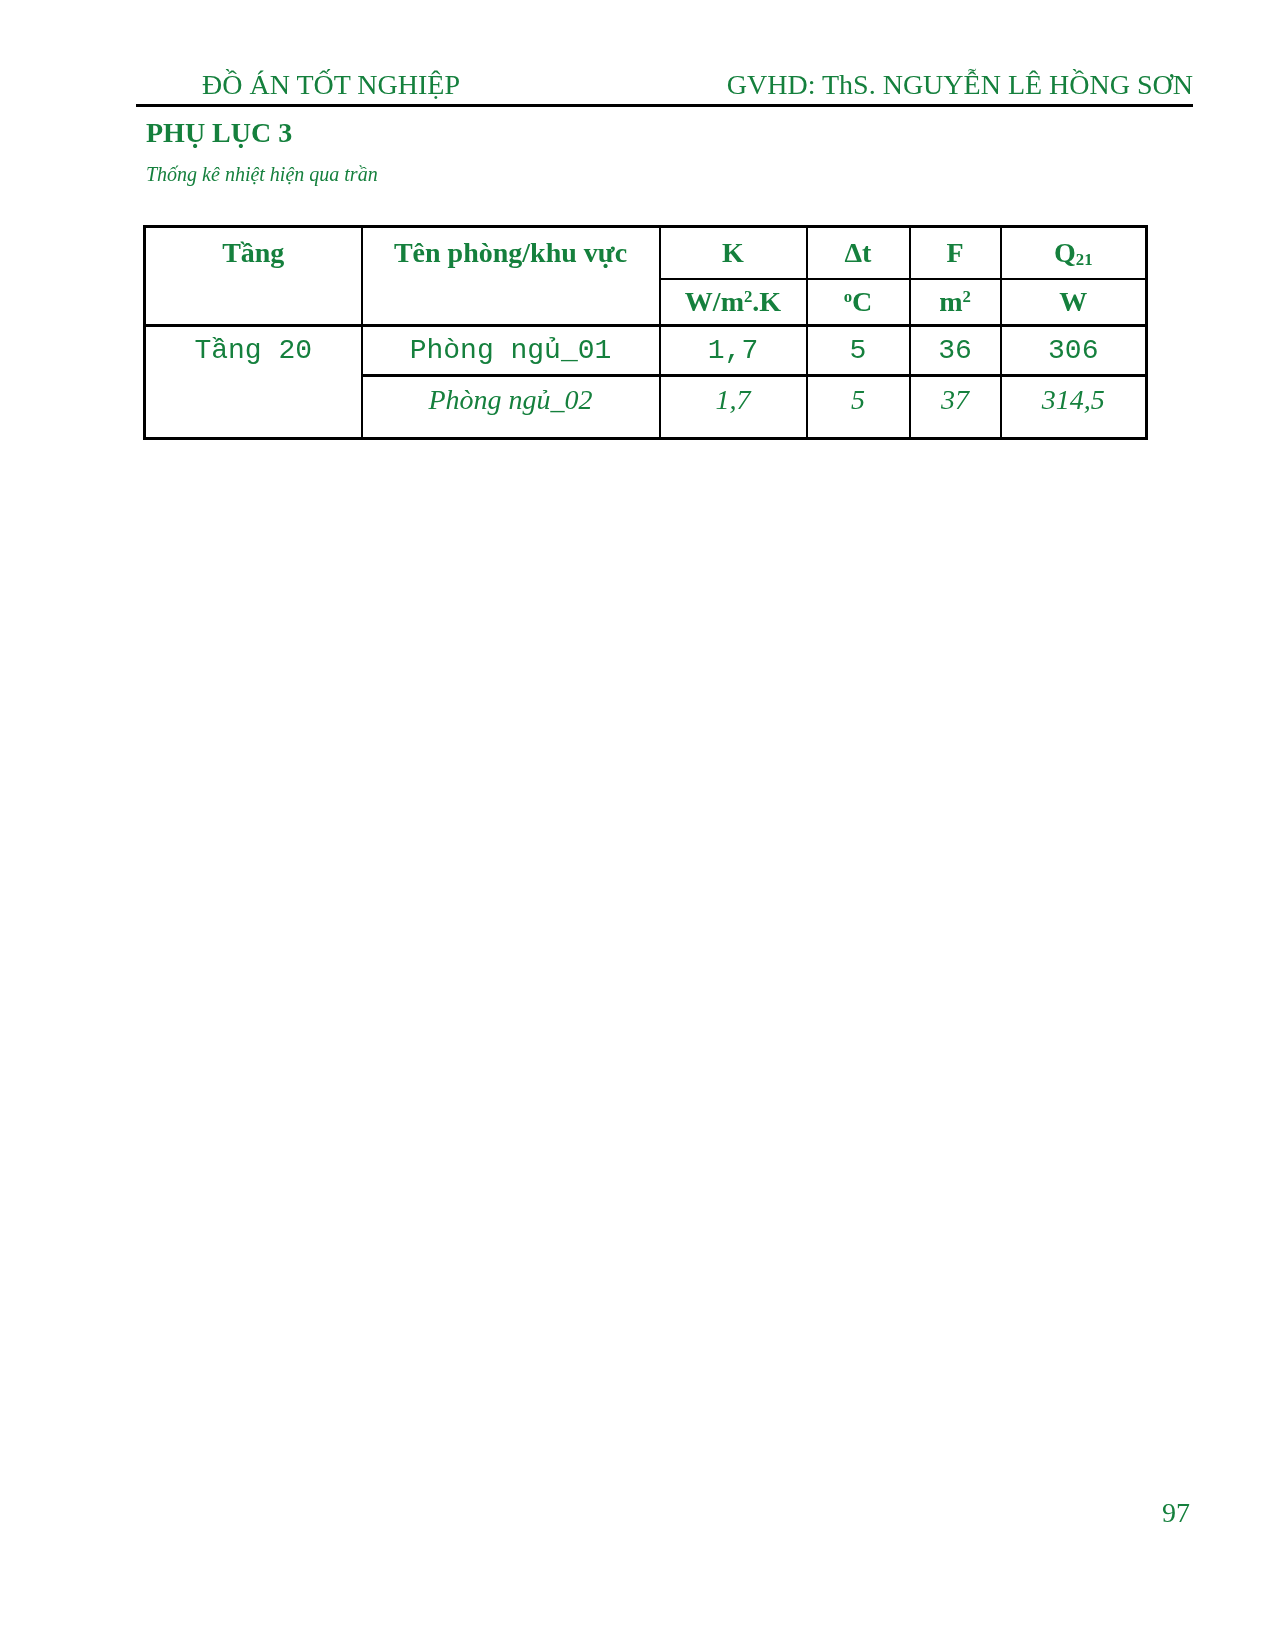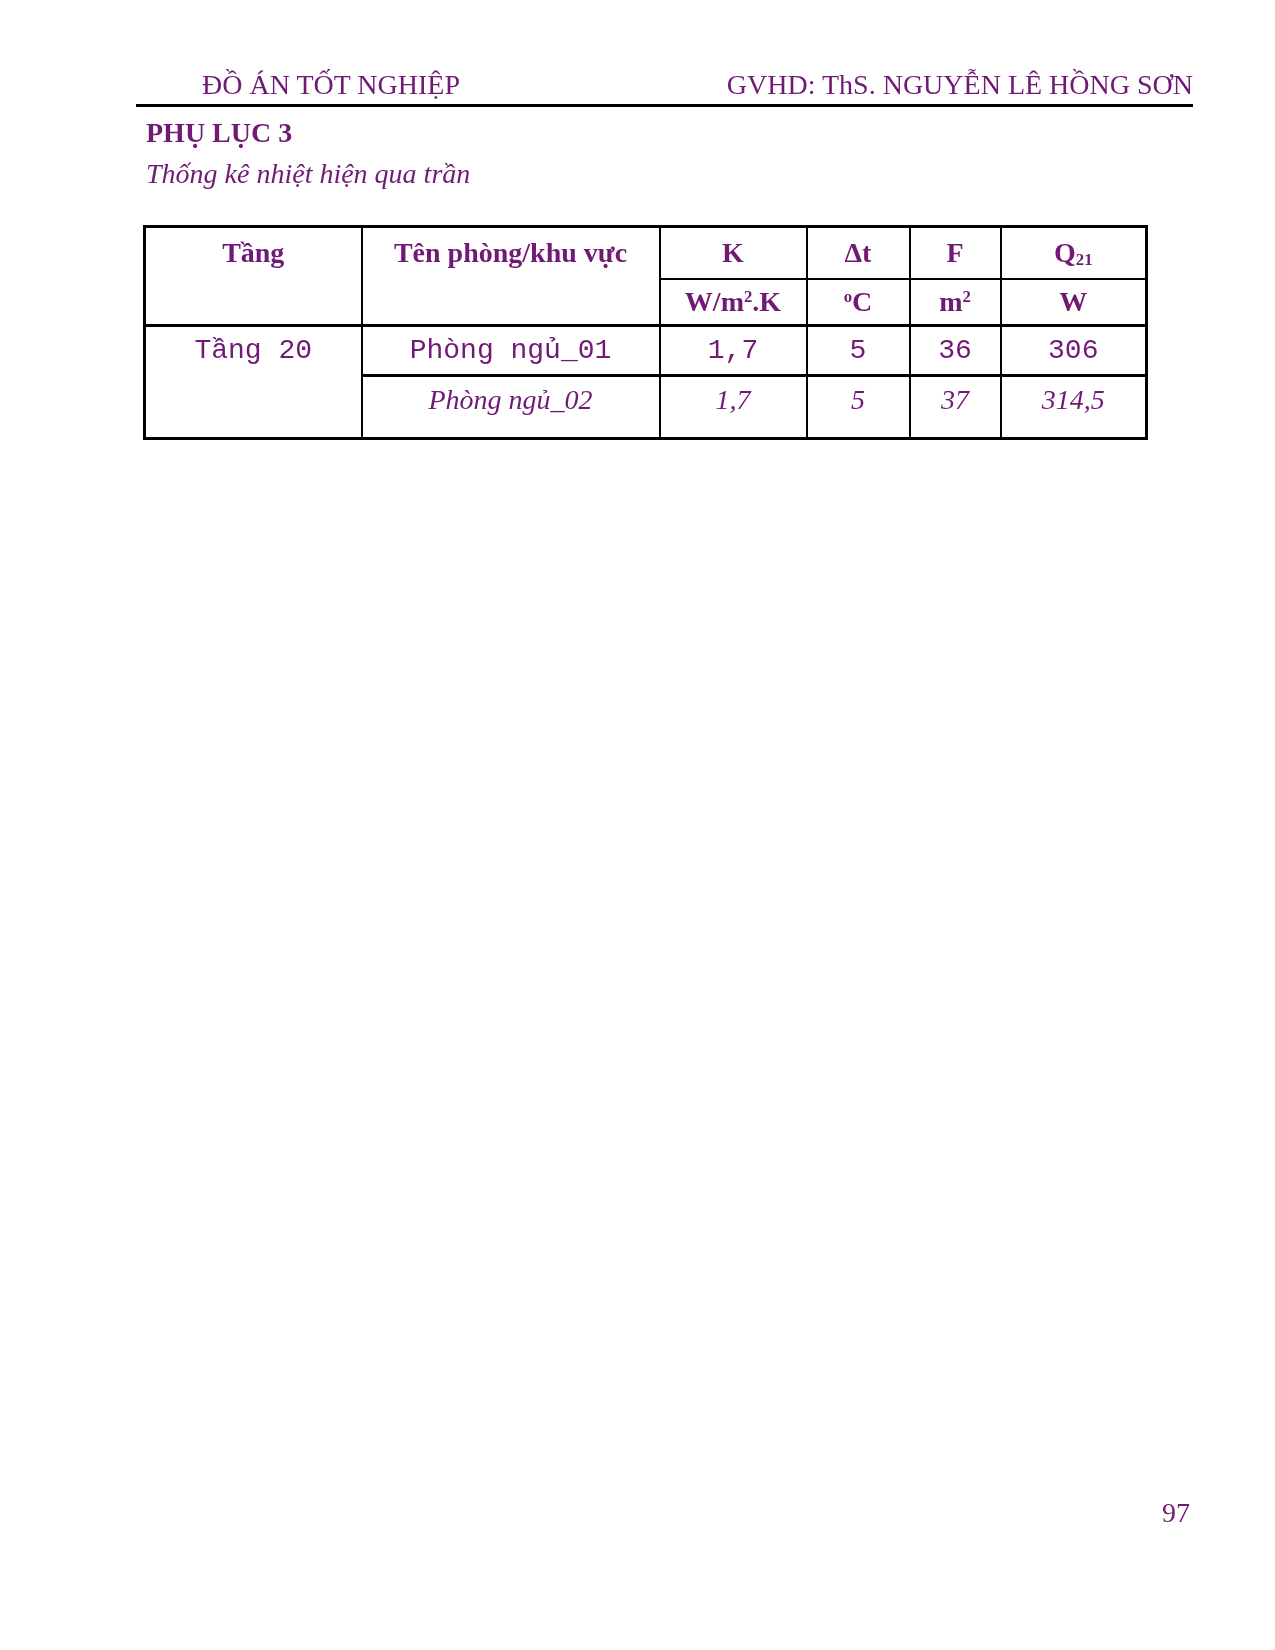--- a/index.html
+++ b/index.html
@@ -7,21 +7,21 @@
     padding: 0;
     background: #e8e8e8;
   }
   .page {
     position: relative;
     width: 1275px;
     height: 1650px;
     background: #ffffff;
     margin: 0 auto;
     font-family: "Liberation Serif", "DejaVu Serif", serif;
-    color: #701a75;
+    color: #15803d;
     overflow: hidden;
   }
   
   .running-header {
     position: absolute;
     top: 70px;
     left: 136px;
     width: 1057px;
     height: 34px;
     font-size: 28px;
@@ -45,21 +45,21 @@
     left: 146px;
     margin: 0;
     font-size: 28px;
     font-weight: bold;
     line-height: 34px;
   }
   .appendix-subtitle {
     position: absolute;
     top: 156px;
     left: 146px;
-    font-size: 28px;
+    font-size: 20px;
     font-style: italic;
     line-height: 36px;
   }
   
   table.data-table {
     position: absolute;
     top: 225px;
     left: 143px;
     border-collapse: collapse;
     table-layout: fixed;

